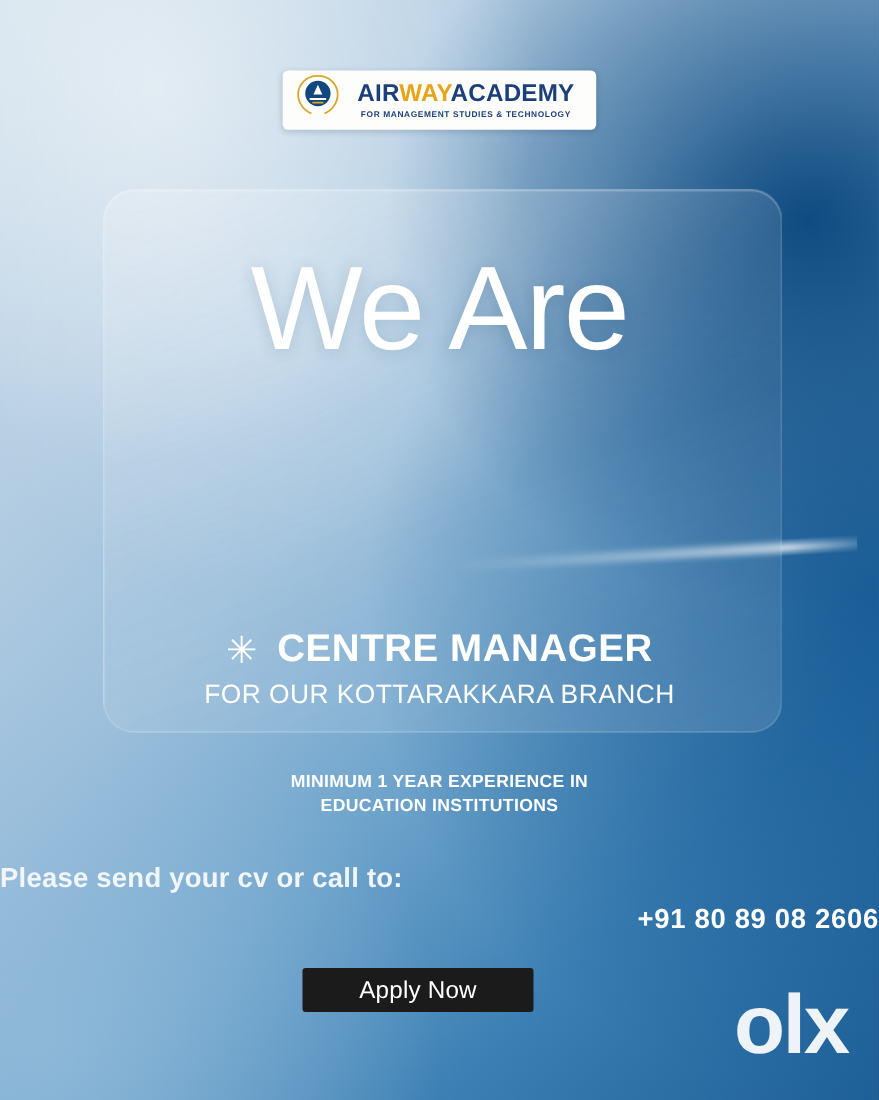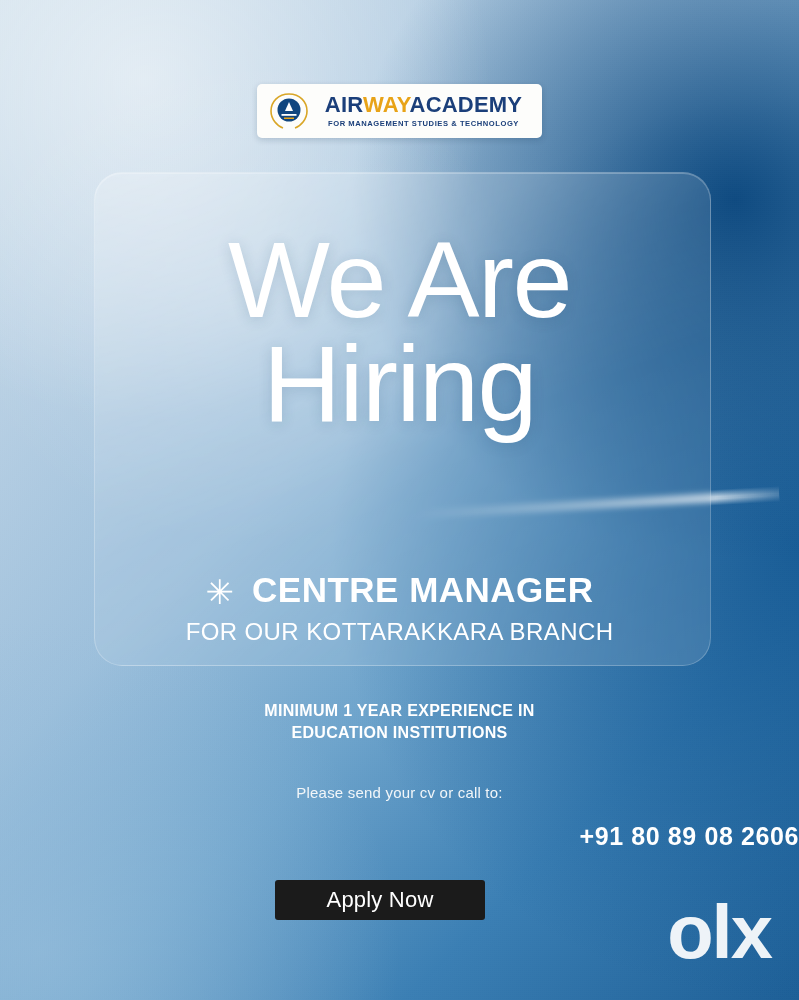--- a/index.html
+++ b/index.html
@@ -52,27 +52,26 @@
     opacity: .16;
     pointer-events: none;
     background-image:
       repeating-linear-gradient(0deg, rgba(255,255,255,0.05) 0 1px, rgba(0,0,0,0.0) 1px 2px),
       repeating-linear-gradient(90deg, rgba(0,0,0,0.04) 0 1px, rgba(255,255,255,0.0) 1px 2px);
   }
 
   
   .logo-card {
     position: absolute;
-    left: 257px; top: 84px;
+    left: 257px; top: 64px;
     width: 285px; height: 54px;
     background: #fdfdfb;
     border-radius: 5px;
     box-shadow: 0 2px 6px rgba(10,40,70,0.18);
     display: flex;
-    align-items: center;
     padding: 0 8px;
     box-sizing: border-box;
   }
   .logo-mark {
     width: 48px; height: 44px;
     flex: 0 0 48px;
     position: relative;
     display: flex;
     align-items: center;
     justify-content: center;
@@ -169,24 +168,23 @@
     font-size: 16px;
     font-weight: 700;
     line-height: 1.38;
     letter-spacing: .3px;
   }
 
   .cv-note {
     position: absolute;
     left: 0; right: 0;
     top: 784px;
-    text-align: center;
     color: #f2f6f9;
-    font-size: 15px;
-    font-weight: 400;
+    font-size: 25px;
+    font-weight: 700;
     letter-spacing: .2px;
   }
 
   .phone {
     position: absolute;
     left: 0; right: 0;
     top: 822px;
     text-align: right;
     color: #ffffff;
     font-size: 25px;
@@ -247,21 +245,20 @@
         <span class="w1">AIR</span><span class="w2">WAY</span><span class="w3">ACADEMY</span>
       </div>
       <div class="logo-sub">FOR MANAGEMENT STUDIES &amp; TECHNOLOGY</div>
     </div>
   </div>
 
   <div class="glass"></div>
 
   <div class="headline">
     <span class="l1">We Are</span>
-    <span class="l2">Hiring</span>
   </div>
 
   <div class="role-wrap">
     <div class="role-line">
       <span class="asterisk">✳</span>
       <span class="role">CENTRE MANAGER</span>
     </div>
     <div class="branch">FOR OUR KOTTARAKKARA BRANCH</div>
   </div>
 

